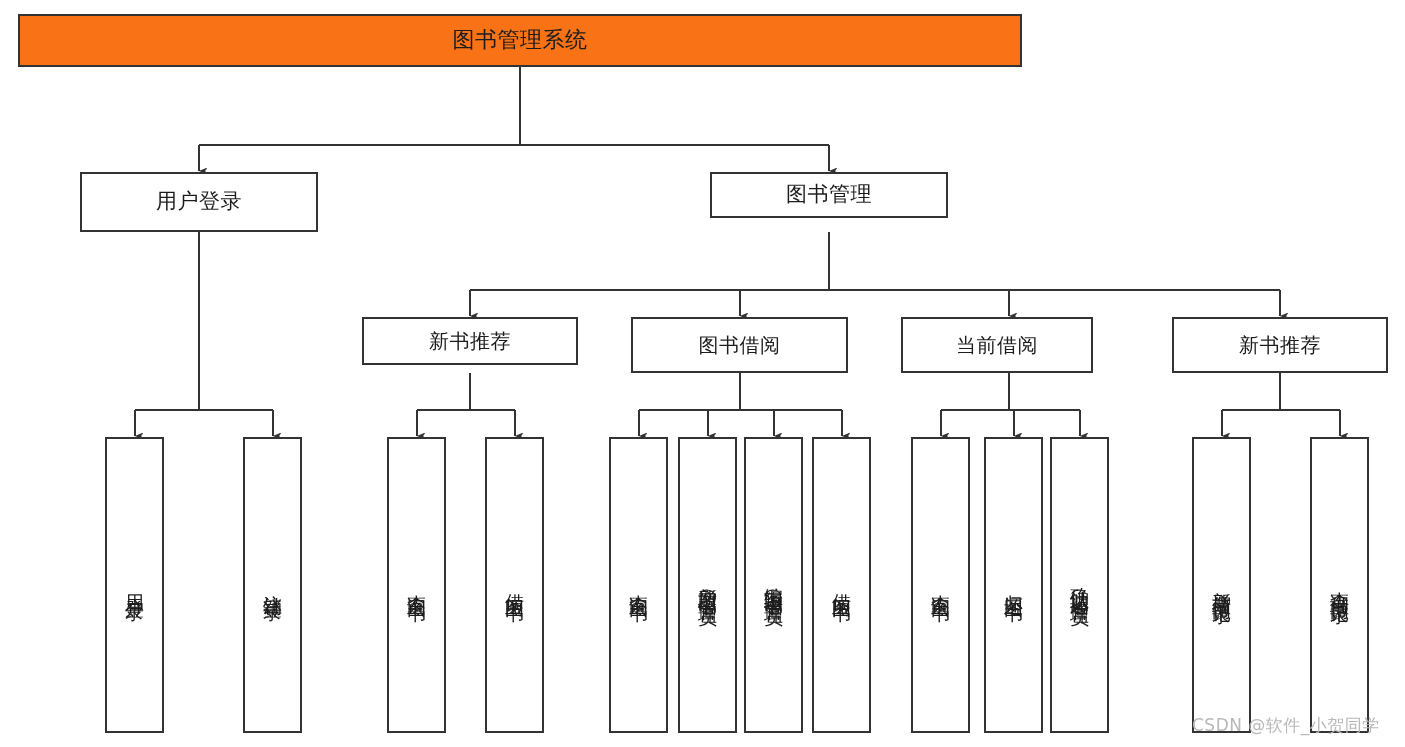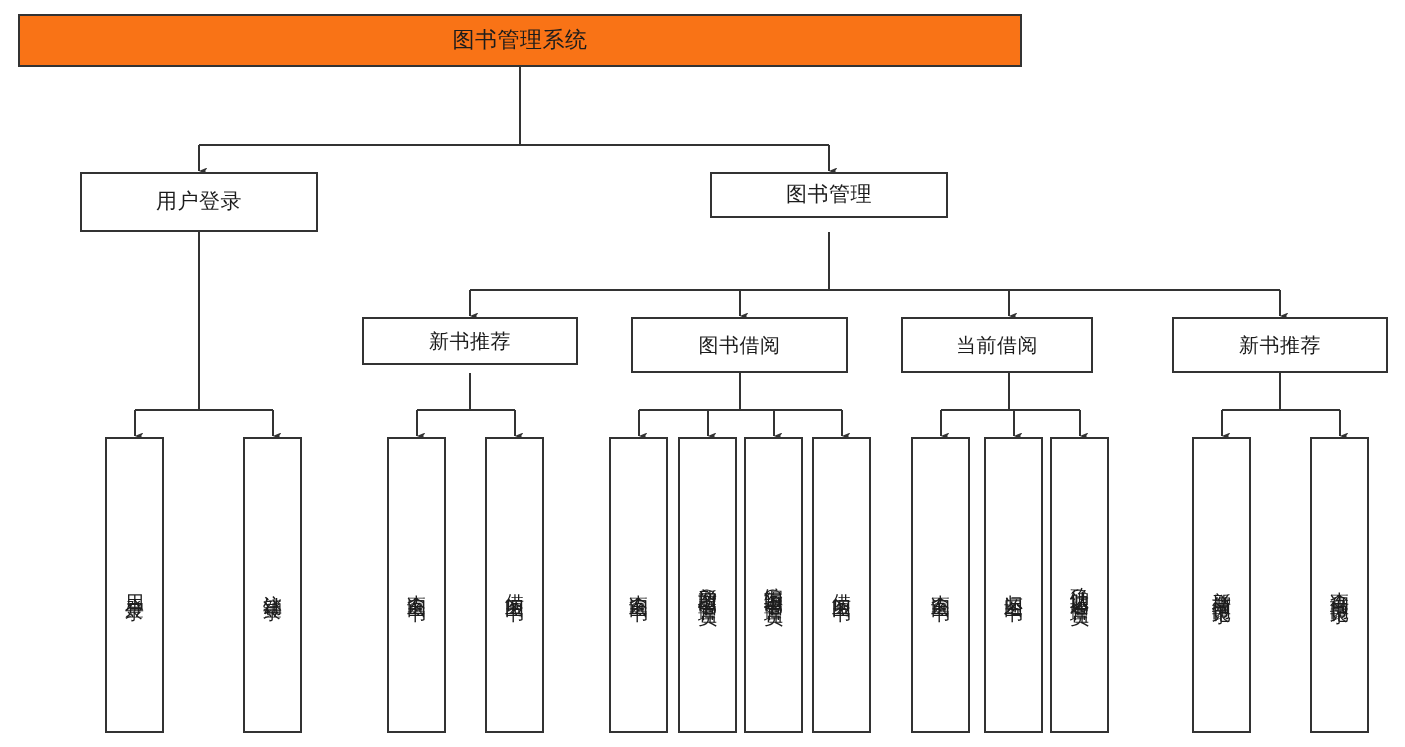--- a/index.html
+++ b/index.html
@@ -161,13 +161,14 @@
       <div class="node level3 leaf vertical" style="left: 1050px; top: 437px; width: 59px; height: 296px; border-color: rgb(51, 51, 51); background: rgb(255, 255, 255);">
         <span class="node-label" style="color: rgb(28, 28, 28);">确认归还（管理员）</span>
       </div>
       <div class="node level3 leaf vertical" style="left: 1192px; top: 437px; width: 59px; height: 296px; border-color: rgb(51, 51, 51); background: rgb(255, 255, 255);">
         <span class="node-label" style="color: rgb(28, 28, 28);">新增借阅记录</span>
       </div>
       <div class="node level3 leaf vertical" style="left: 1310px; top: 437px; width: 59px; height: 296px; border-color: rgb(51, 51, 51); background: rgb(255, 255, 255);">
         <span class="node-label" style="color: rgb(28, 28, 28);">查询借阅记录</span>
       </div>
     </div>
+  <div class="watermark" style="left: 1192px; top: 714px; color: rgb(185, 185, 185);">CSDN @软件_小贺同学</div>
 </div>
 
 </body></html>

